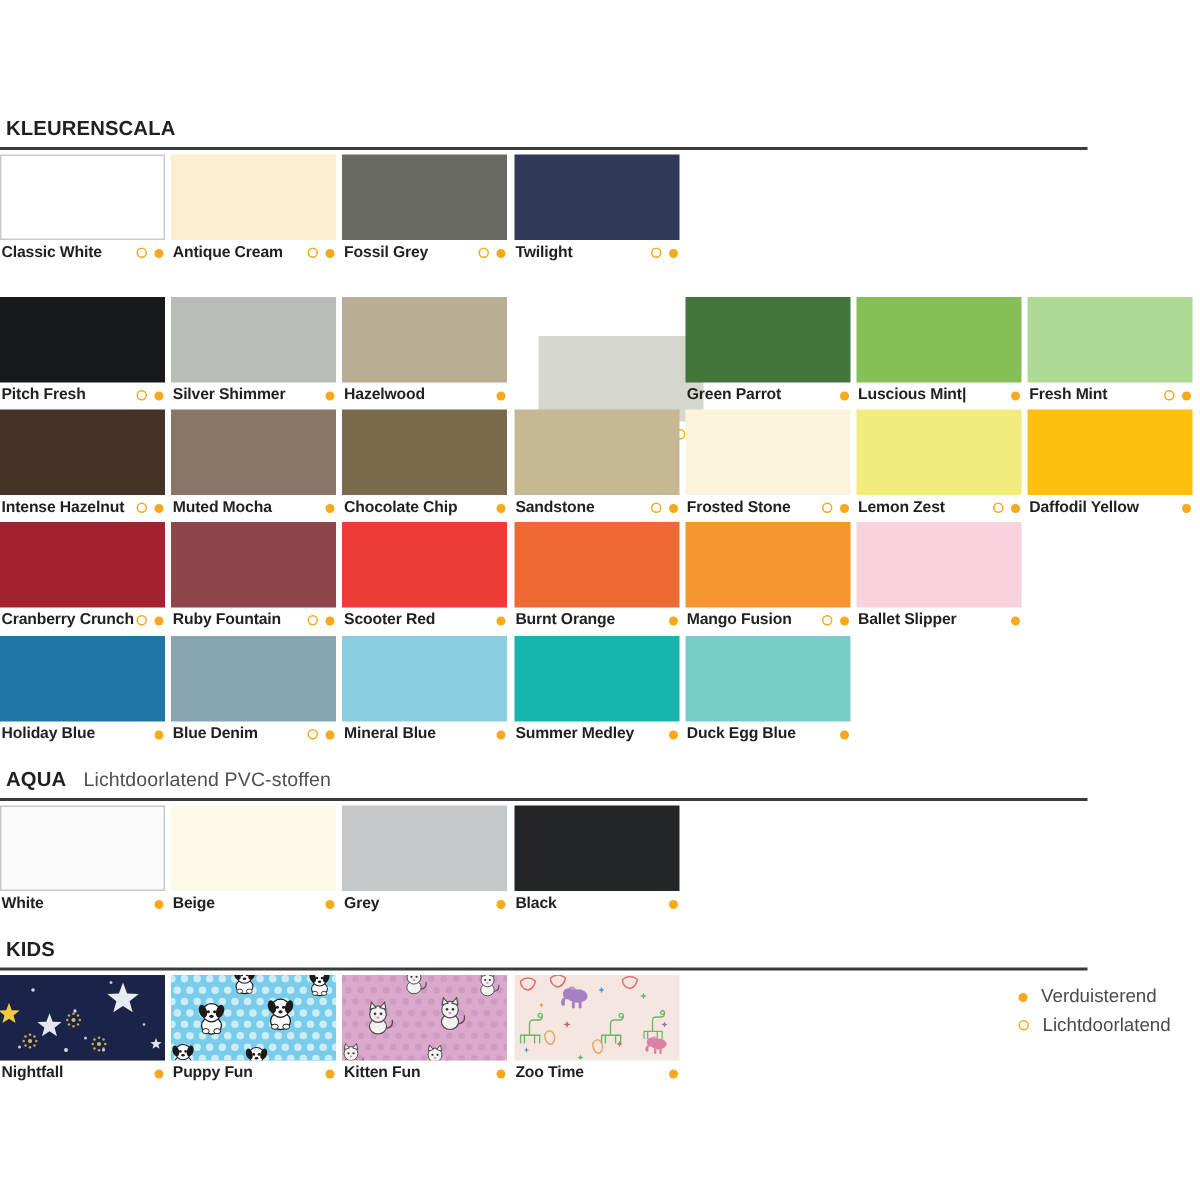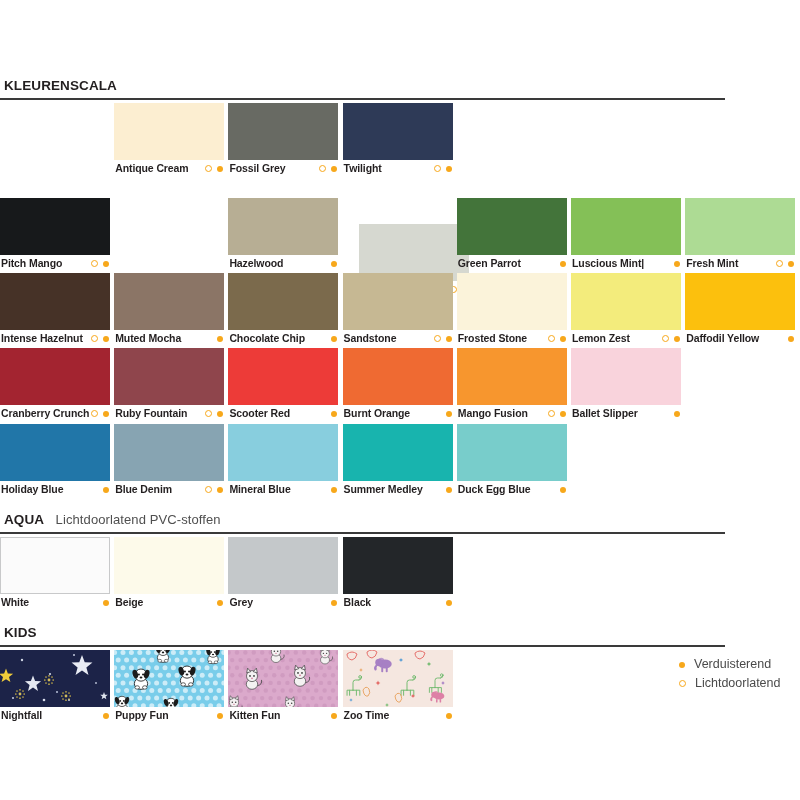--- a/index.html
+++ b/index.html
@@ -156,20 +156,30 @@
 
 <div class="page">
 
   <div class="section" style="top:74px;">
     <div class="sec-head">
       <span class="sec-title">KLEURENSCALA</span>
       <span class="sec-sub"></span>
     </div>
   </div>
   <div class="row" id="row-0-0" style="top:103px;">
+      <div class="cell" style="left: 0px;">
+        <div class="chip bordered" style="background: rgb(255, 255, 255);"></div>
+        <div class="label-line">
+          <span class="sw-label">Classic White</span>
+          <div class="markers">
+            <span class="dot hollow"></span>
+            <span class="dot filled"></span>
+          </div>
+        </div>
+      </div>
       <div class="cell" style="left: 114.2px;">
         <div class="chip" style="background: rgb(252, 238, 209);"></div>
         <div class="label-line">
           <span class="sw-label">Antique Cream</span>
           <div class="markers">
             <span class="dot hollow"></span>
             <span class="dot filled"></span>
           </div>
         </div>
       </div>
@@ -191,23 +201,32 @@
             <span class="dot hollow"></span>
             <span class="dot filled"></span>
           </div>
         </div>
       </div>
     </div>
   <div class="row" id="row-0-1" style="top:198px;">
       <div class="cell" style="left: 0px;">
         <div class="chip" style="background: rgb(23, 25, 27);"></div>
         <div class="label-line">
-          <span class="sw-label">Pitch Mango</span>
-          <div class="markers">
-            <span class="dot hollow"></span>
+          <span class="sw-label">Pitch Fresh</span>
+          <div class="markers">
+            <span class="dot hollow"></span>
+            <span class="dot filled"></span>
+          </div>
+        </div>
+      </div>
+      <div class="cell" style="left: 114.2px;">
+        <div class="chip" style="background: rgb(185, 189, 184);"></div>
+        <div class="label-line">
+          <span class="sw-label">Silver Shimmer</span>
+          <div class="markers">
             <span class="dot filled"></span>
           </div>
         </div>
       </div>
       <div class="cell" style="left: 228.4px;">
         <div class="chip" style="background: rgb(183, 174, 148);"></div>
         <div class="label-line">
           <span class="sw-label">Hazelwood</span>
           <div class="markers">
             <span class="dot filled"></span>

